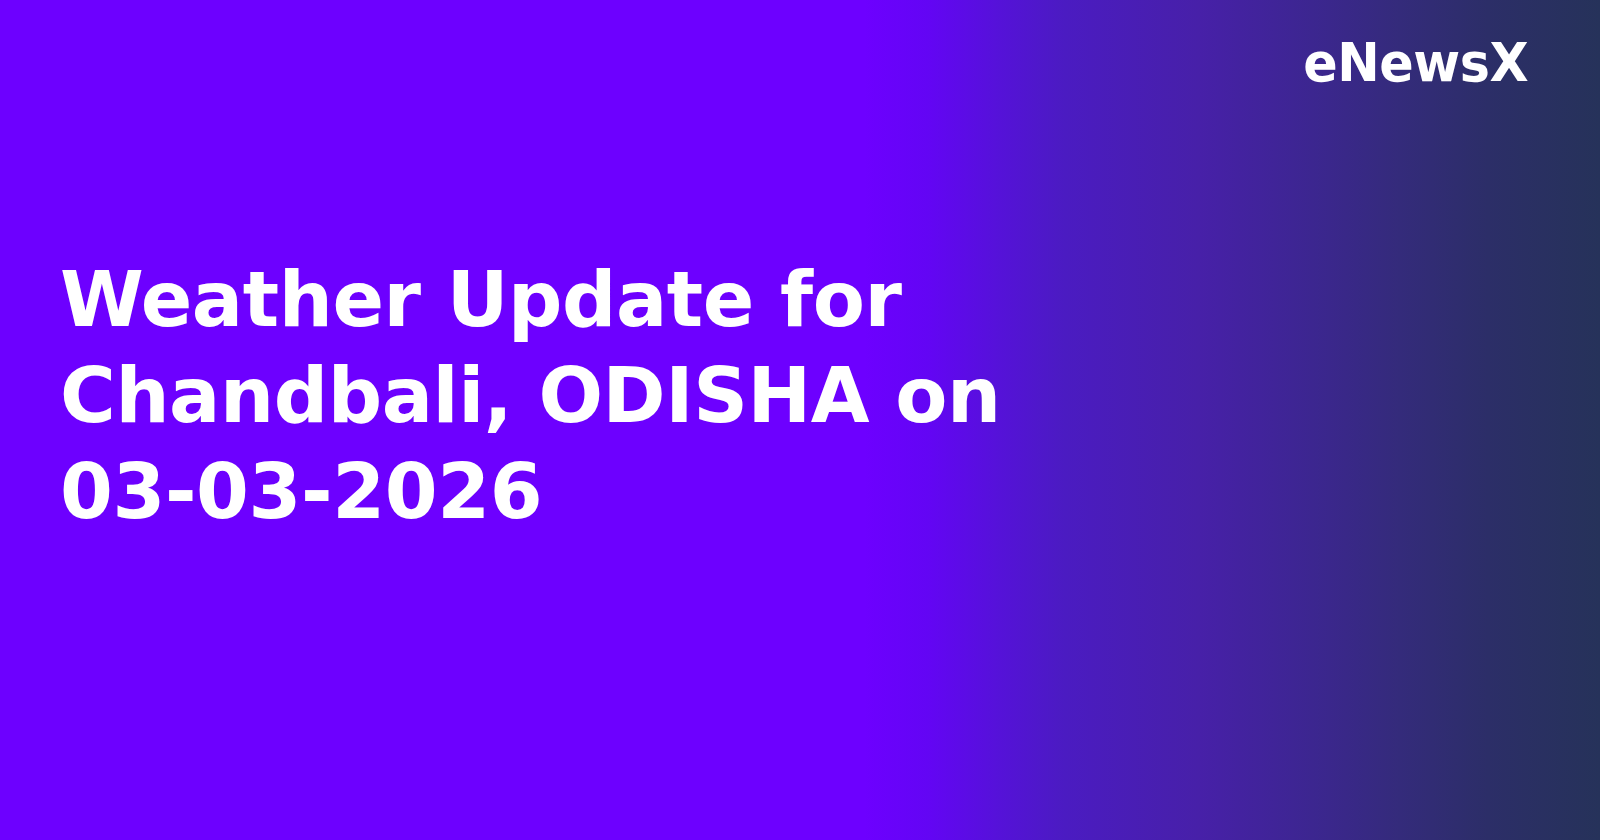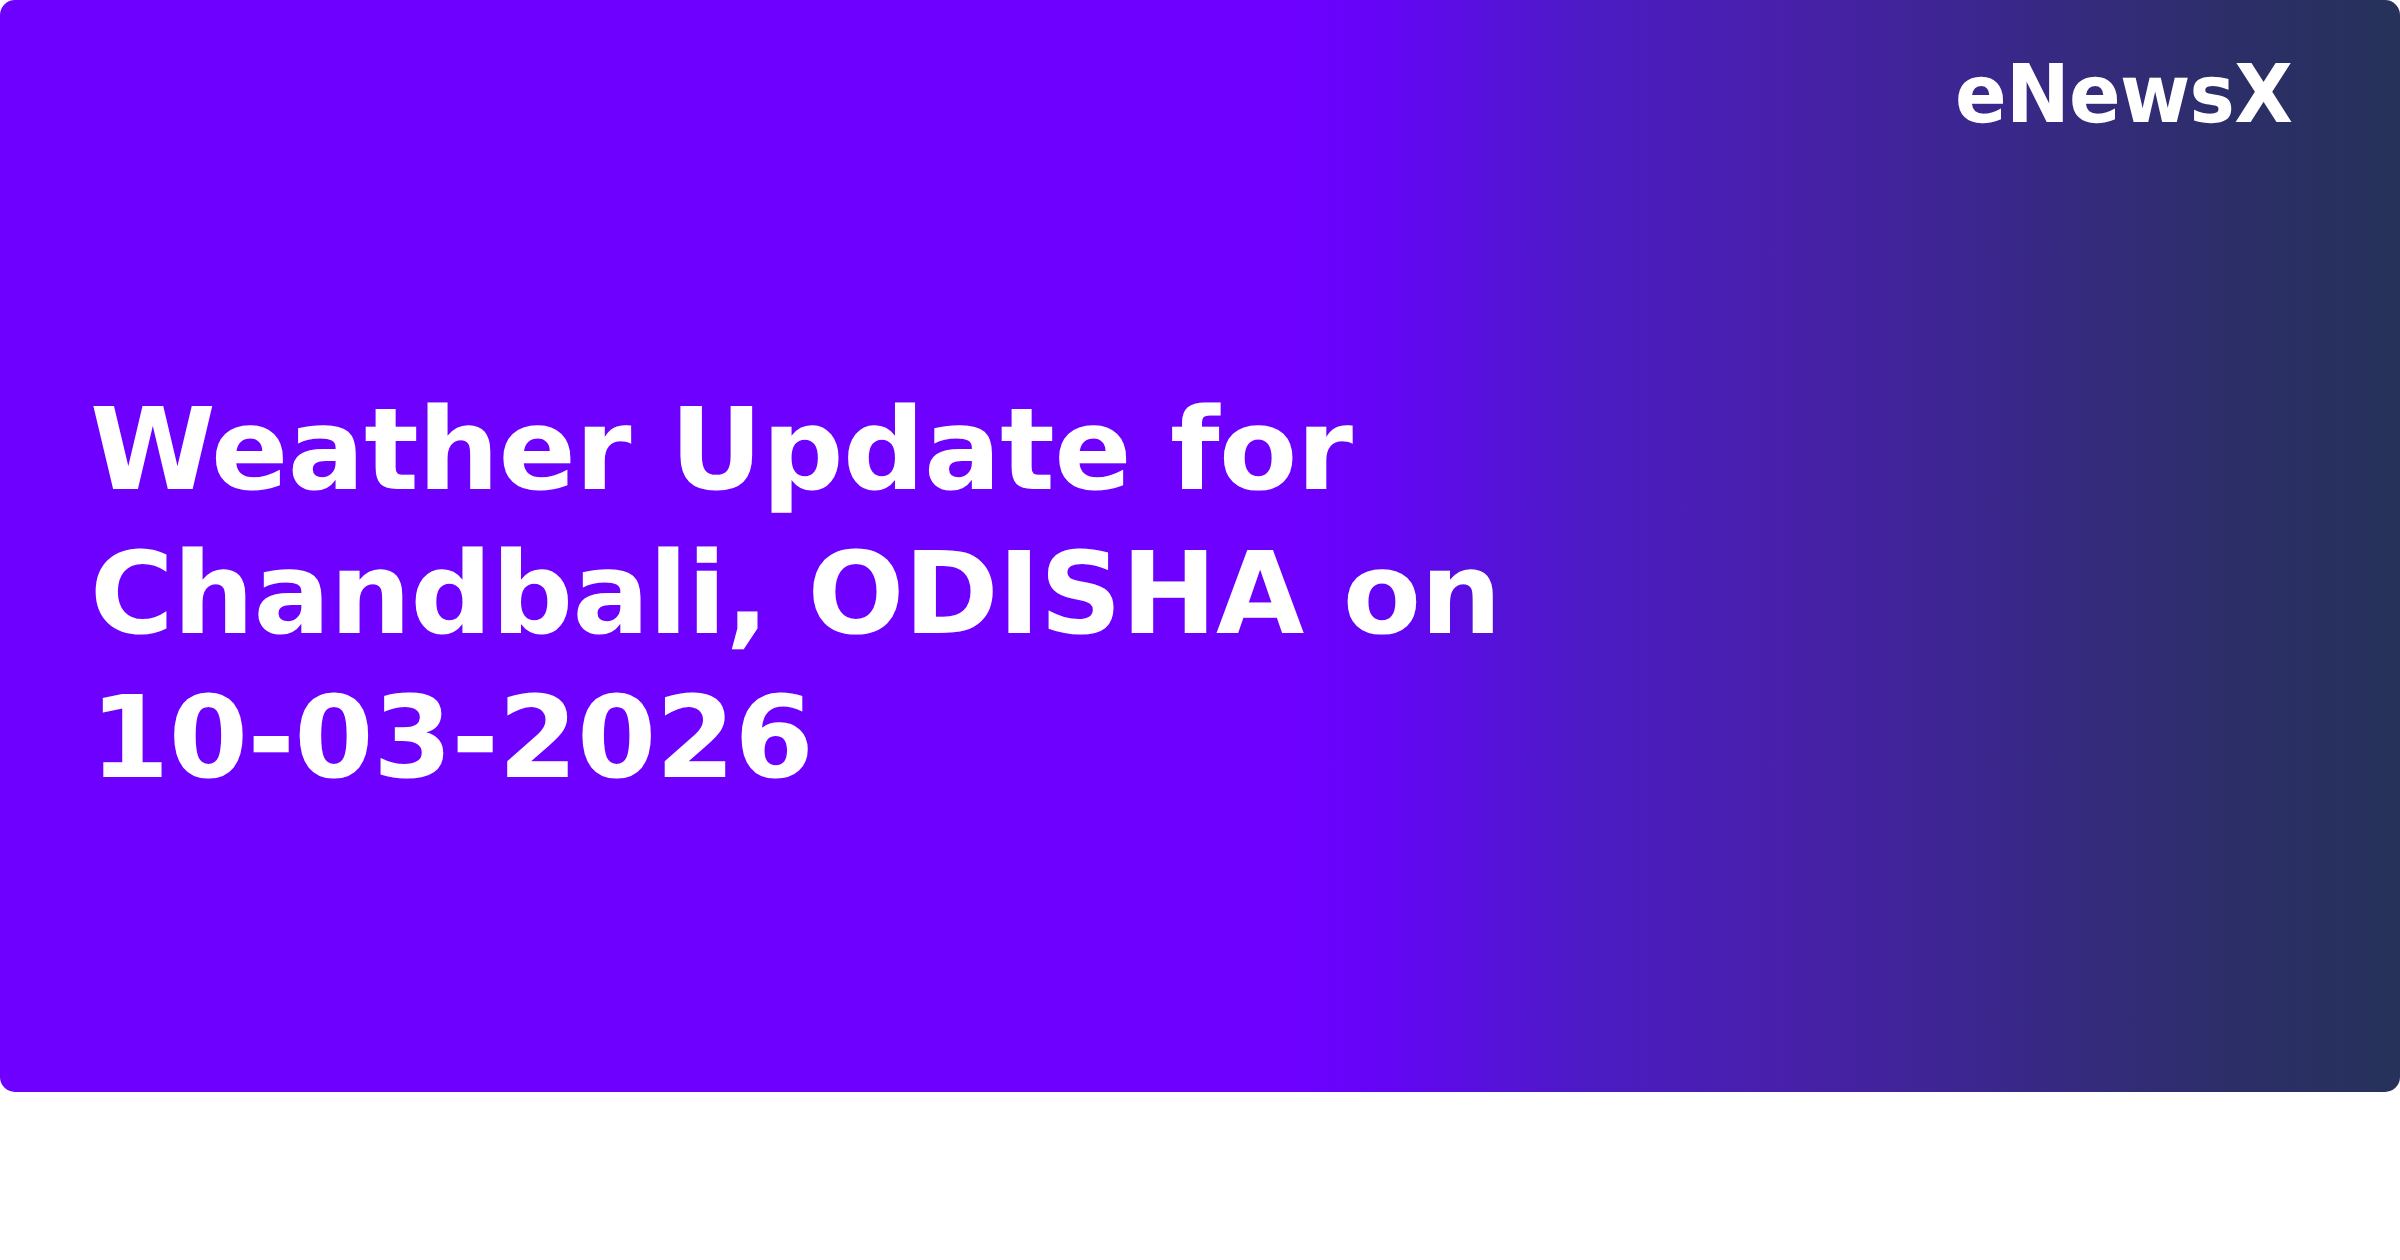--- a/index.html
+++ b/index.html
@@ -11,38 +11,37 @@
   body {
     width: 1600px;
     height: 840px;
     overflow: hidden;
     font-family: "DejaVu Sans", "Liberation Sans", sans-serif;
   }
 
   .poster {
     position: relative;
     width: 1600px;
-    height: 728px;
+    height: 840px;
     box-sizing: border-box;
     
     background: linear-gradient(
         90deg,
         #6d00ff 0%,
         #6d00ff 54%,
         #6305f4 58%,
         #5512d8 62.5%,
         #4b1bc2 66.5%,
         #4720a8 75%,
         #3c2690 82%,
         #342b7b 87.5%,
         #2c2e68 93%,
         #26325a 100%
     );
     overflow: hidden;
-    border-radius: 10px;
   }
 
   
   .brand {
     position: absolute;
     top: 31px;
     right: 72px;
     display: flex;
     align-items: center;
     height: 64px;
@@ -82,16 +81,16 @@
 </head>
 <body>
 
 <div class="poster">
 
   <div class="brand">
     <span class="brand-wordmark">eNewsX</span>
   </div>
 
   <div class="headline-block">
-    <h1 class="headline">Weather Update for Chandbali, ODISHA on 10-03-2026</h1>
+    <h1 class="headline">Weather Update for Chandbali, ODISHA on 03-03-2026</h1>
   </div>
 
 </div>
 
 </body></html>

